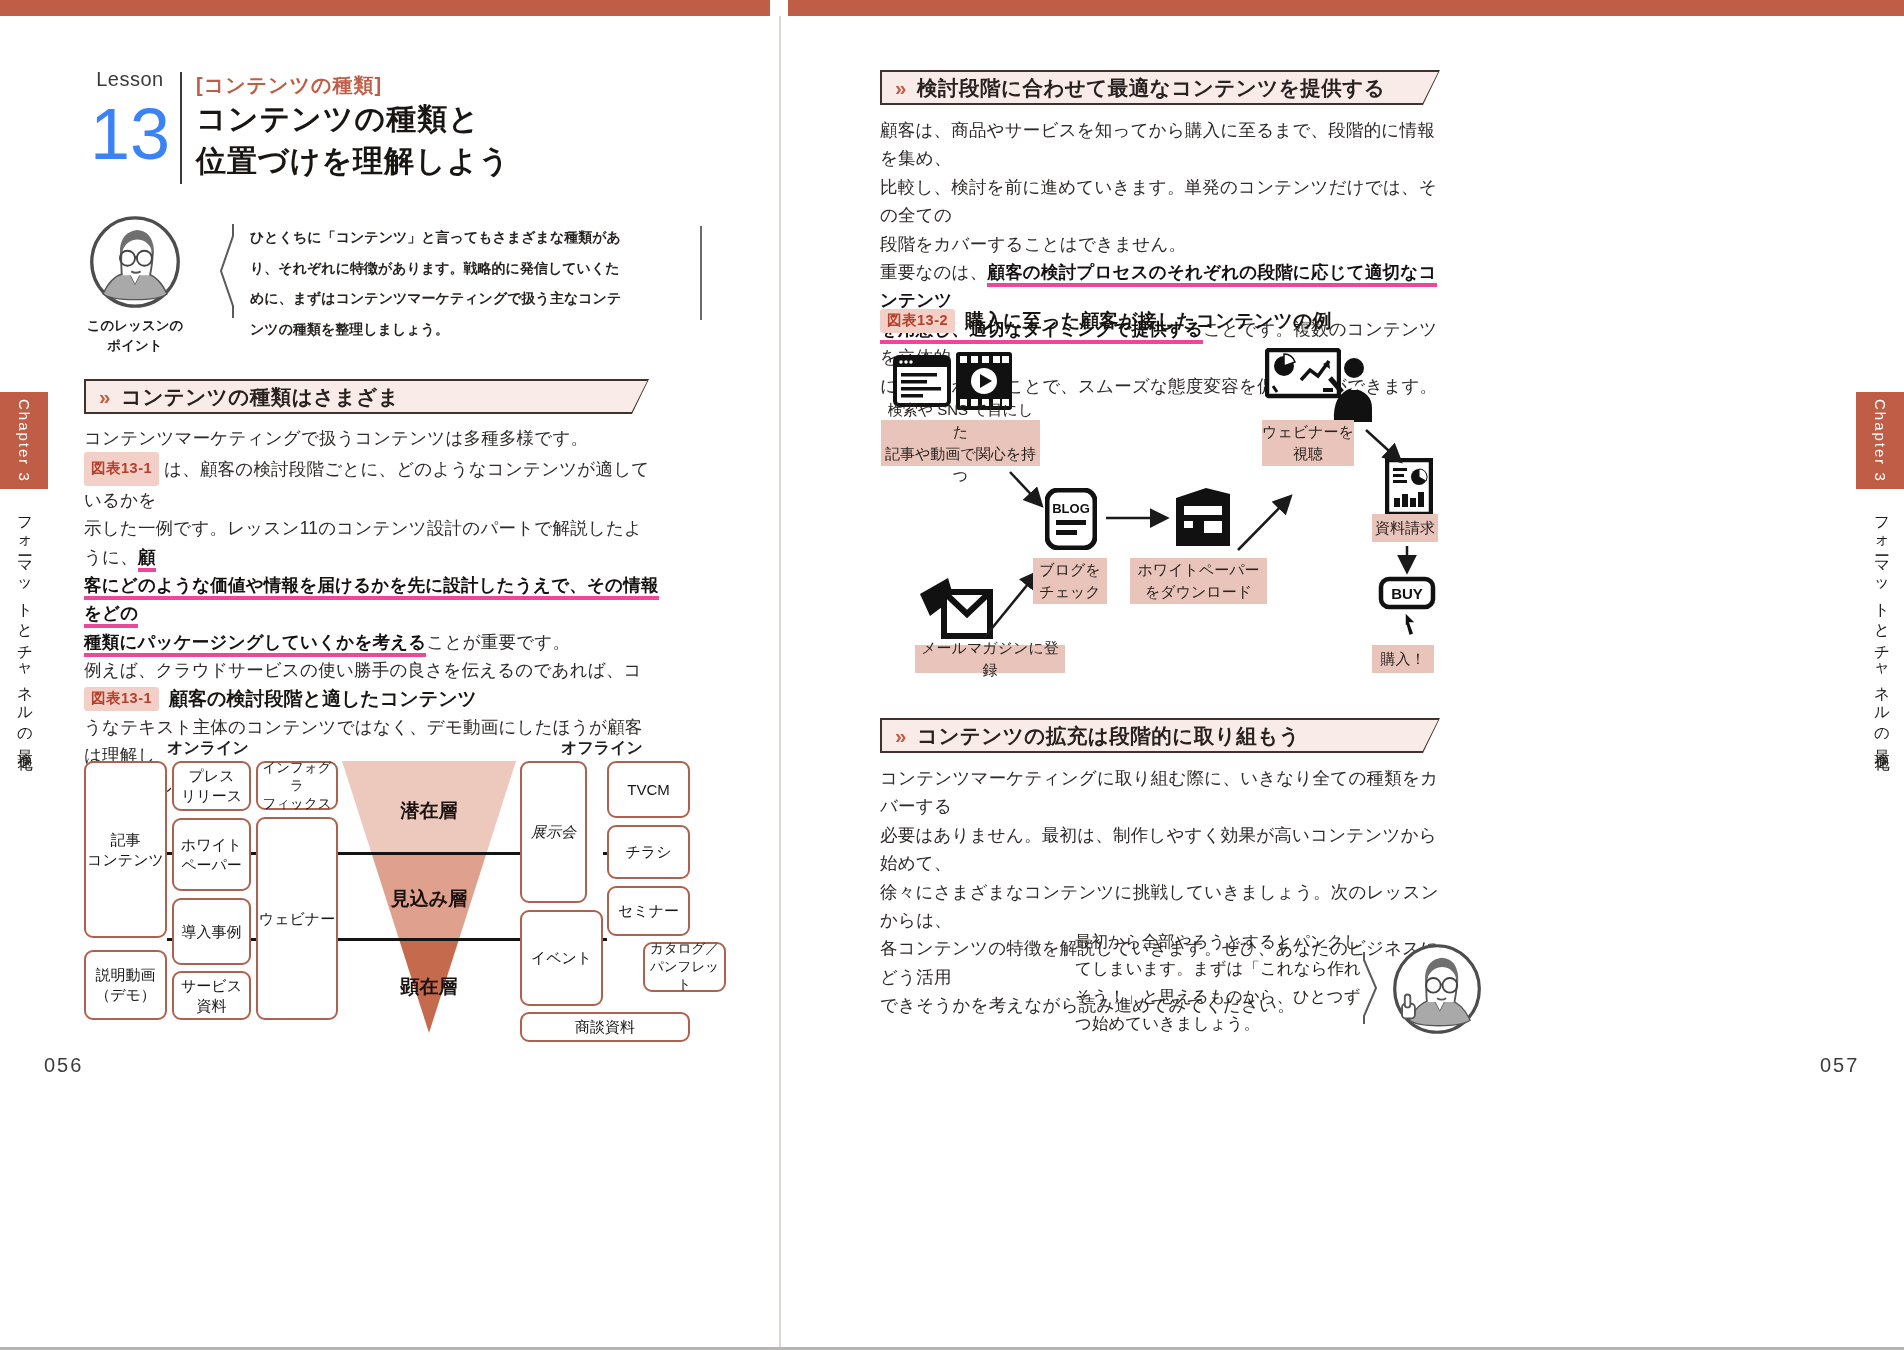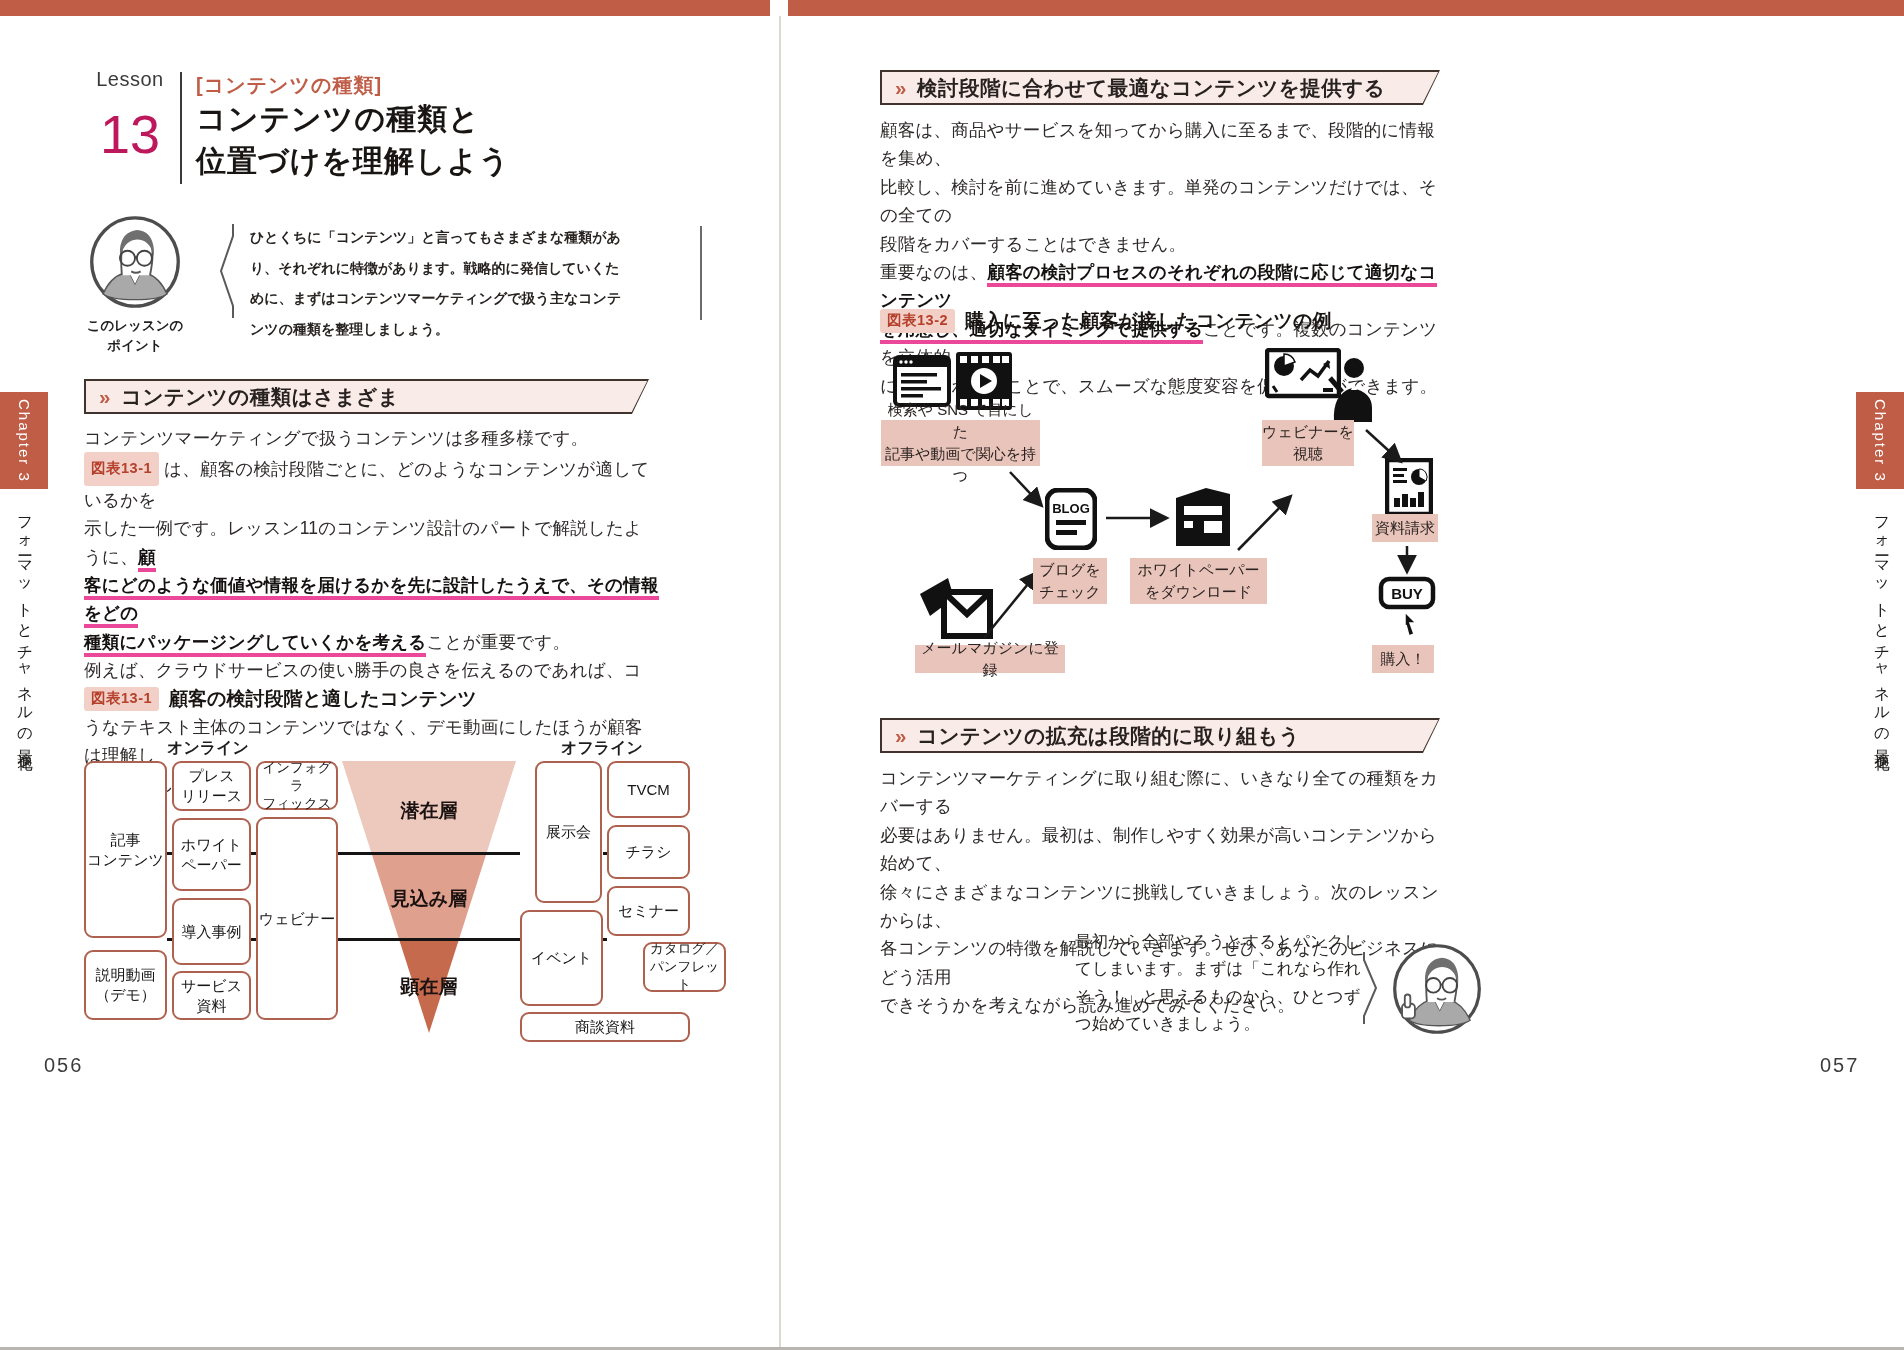--- a/index.html
+++ b/index.html
@@ -7,21 +7,21 @@
     font-family:"Liberation Sans","DejaVu Sans",sans-serif;color:#2e2a29;}
   .abs{position:absolute;}
   
   .topbar{position:absolute;top:0;height:16px;background:#bf5d47;}
   .gutter{position:absolute;top:16px;left:779px;width:2px;height:1332px;background:#dcd8d4;}
   .bottom-edge{position:absolute;left:0;bottom:0;width:100%;height:3px;background:#b9b5b1;}
   
   .lesson-label{position:absolute;left:88px;top:68px;width:84px;text-align:center;
     font-size:20px;font-weight:300;color:#3a3a3a;letter-spacing:.5px;}
   .lesson-number{position:absolute;left:88px;top:88px;width:84px;text-align:center;
-    font-size:54px;font-weight:200;color:#be185d;line-height:92px;}
+    font-size:72px;font-weight:200;color:#3b82f6;line-height:92px;}
   .lesson-divider{position:absolute;left:180px;top:72px;width:2px;height:112px;background:#3a3a3a;}
   .lesson-category{position:absolute;left:196px;top:72px;font-size:20px;font-weight:700;color:#bf5d47;letter-spacing:1px;}
   .lesson-title{position:absolute;left:196px;top:98px;font-size:30px;font-weight:700;color:#191513;
     line-height:42px;white-space:pre-line;letter-spacing:1px;}
   
   .avatar{position:absolute;}
   .point-caption{position:absolute;left:70px;top:316px;width:130px;text-align:center;
     font-size:13.5px;font-weight:700;line-height:20px;white-space:pre-line;color:#1f1f1f;}
   .intro-text{position:absolute;left:250px;top:222px;width:450px;font-size:14px;line-height:30.5px;
     white-space:pre-line;color:#272321;font-weight:bold;}
@@ -148,21 +148,21 @@
     <div class="fbox" style="left:88px;top:21px;width:79px;height:50px;">プレス
 リリース</div>
     <div class="fbox" style="left:88px;top:78px;width:79px;height:73px;">ホワイト
 ペーパー</div>
     <div class="fbox" style="left:88px;top:158px;width:79px;height:67px;">導入事例</div>
     <div class="fbox" style="left:88px;top:231px;width:79px;height:49px;">サービス
 資料</div>
     <div class="fbox small" style="left:172px;top:21px;width:82px;height:49px;">インフォグラ
 フィックス</div>
     <div class="fbox" style="left:172px;top:77px;width:82px;height:203px;">ウェビナー</div>
-    <div class="fbox" style="left:451px;top:21px;width:67px;height:142px;">展示会</div>
+    <div class="fbox" style="left:436px;top:21px;width:67px;height:142px;font-style:italic;">展示会</div>
     <div class="fbox" style="left:436px;top:170px;width:83px;height:96px;">イベント</div>
     <div class="fbox" style="left:523px;top:21px;width:83px;height:57px;">TVCM</div>
     <div class="fbox" style="left:523px;top:85px;width:83px;height:54px;">チラシ</div>
     <div class="fbox" style="left:523px;top:146px;width:83px;height:50px;">セミナー</div>
     <div class="fbox small" style="left:523px;top:202px;width:83px;height:50px;margin-left:36px;">カタログ／
 パンフレット</div>
     <div class="fbox" style="left:436px;top:272px;width:170px;height:30px;">商談資料</div>
 
     <div class="fline" style="left:254px;top:112px;width:182px;"></div>
     <div class="fline" style="left:254px;top:198px;width:182px;"></div>

